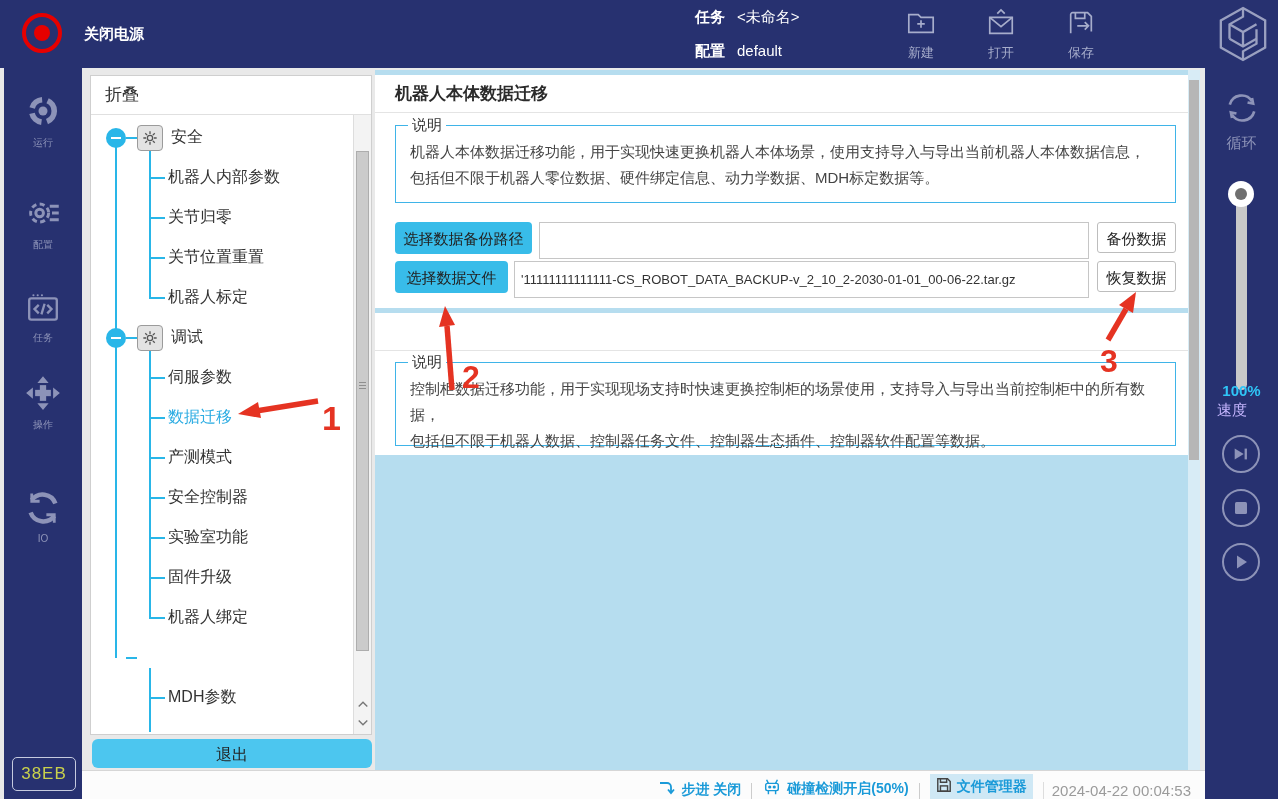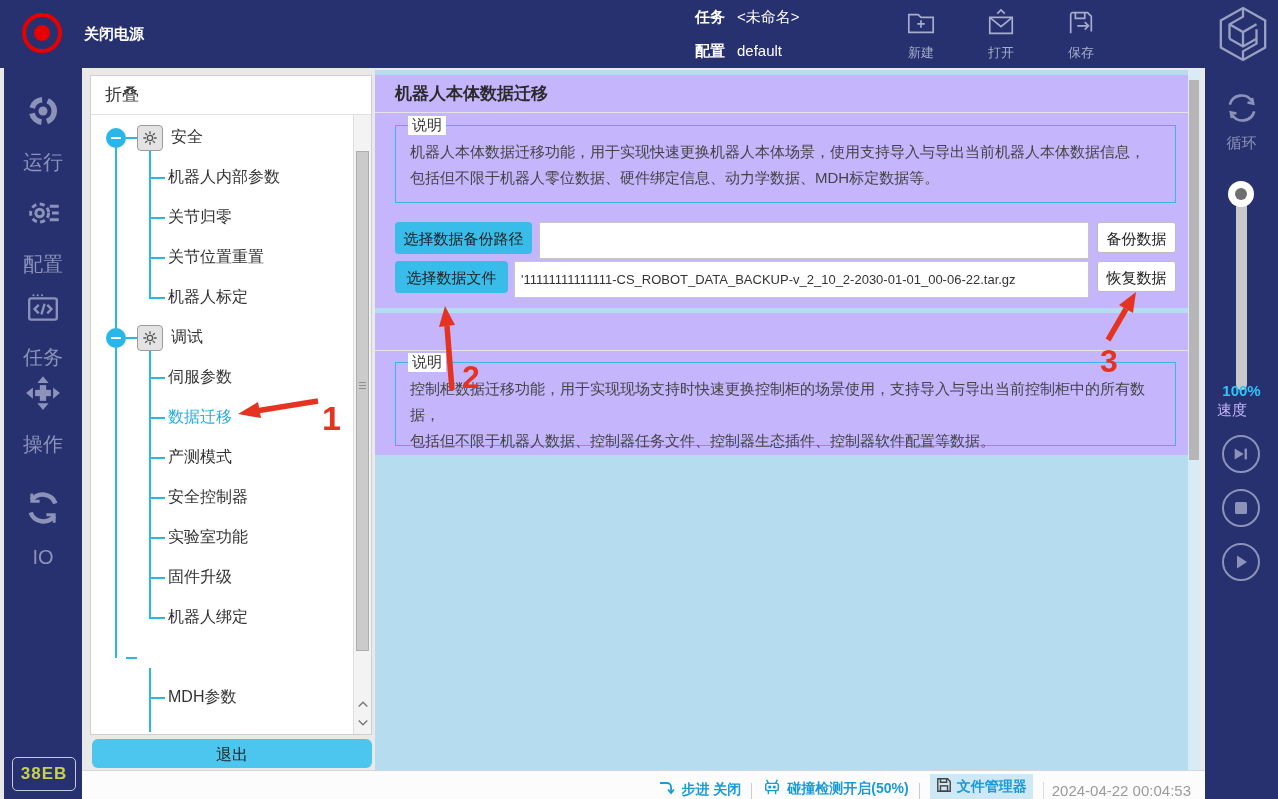--- a/index.html
+++ b/index.html
@@ -12,23 +12,23 @@
              box-sizing:border-box;display:flex;align-items:center;justify-content:center;background:#273170}
   .power-btn i{width:16px;height:16px;border-radius:50%;background:#e60000}
   .power-label{left:84px;top:25px;color:#fff;font-weight:bold;font-size:15px}
   .tb-kv{color:#fff;font-size:15px;display:flex;gap:12px}
   .tb-kv b{font-weight:bold}
   .tb-action{width:72px;text-align:center;color:#a7adcb}
   .tb-action .lbl{font-size:13px;margin-top:2px}
   
   .lsb{left:4px;top:68px;width:78px;height:731px;background:#273170}
   .lsb-item{position:absolute;left:0;width:78px;text-align:center;color:#8d93b8}
-  .lsb-item .lbl{font-size:20px;margin-top:16px}
+  .lsb-item .lbl{font-size:10px;margin-top:3px}
   .code-badge{left:8px;top:689px;width:62px;height:32px;line-height:32px;border:1px solid #c5cadf;
-              border-radius:5px;color:#c9d14c;font-weight:bold;font-size:17px;text-align:center;letter-spacing:1px}
+              border-radius:5px;color:#c9d14c;font-weight:normal;font-size:17px;text-align:center;letter-spacing:1px}
   
   .tree{left:90px;top:75px;width:282px;height:660px;background:#fff;border:1px solid #cfcfcf;box-sizing:border-box}
   .tree-h{height:38px;line-height:38px;padding-left:14px;font-size:17px;color:#333;border-bottom:1px solid #e0e0e0}
   .tree-body{position:absolute;left:0;top:39px;width:262px;height:619px;overflow:hidden}
   .trow{position:absolute;height:40px;left:0;width:100%}
   .tminus{position:absolute;left:15px;top:10px;width:20px;height:20px;border-radius:50%;background:#29b6e8}
   .tminus::after{content:"";position:absolute;left:5px;top:9px;width:10px;height:2px;background:#fff}
   .tgear{position:absolute;left:46px;top:7px;width:26px;height:26px;background:#e3e3e3;border:1px solid #9b9b9b;
          border-radius:4px;box-sizing:border-box;display:flex;align-items:center;justify-content:center;color:#555}
   .tglabel{position:absolute;left:80px;top:9px;font-size:16px;color:#333}
@@ -38,21 +38,21 @@
   .hl{position:absolute;height:2px;background:#29b6e8}
   .tsb{position:absolute;right:0;top:39px;width:18px;height:619px;background:#f3f3f3;border-left:1px solid #ddd;box-sizing:border-box}
   .tsb-thumb{position:absolute;left:2px;top:36px;width:13px;height:500px;background:#cbcbcb;border:1px solid #adadad;box-sizing:border-box}
   .tsb-grip{position:absolute;left:2px;top:230px;width:7px;height:9px;
             background:repeating-linear-gradient(#8f8f8f 0 1px,transparent 1px 3px)}
   .tsb-btn{position:absolute;left:2px;width:14px;height:16px;display:flex;align-items:center;justify-content:center;color:#777}
   .exit-btn{left:92px;top:739px;width:280px;height:29px;background:#4cc6ef;border-radius:6px;text-align:center;
             line-height:29px;font-size:16px;color:#222}
   
   .main-bg{left:375px;top:70px;width:813px;height:700px;background:#b6ddef}
-  .card{background:#c4b5fd;position:absolute}
+  .card{background:#ffffff;position:absolute}
   .card1{left:375px;top:75px;width:813px;height:233px}
   .card2{left:375px;top:313px;width:813px;height:142px}
   .sec-hd{position:absolute;left:0;top:0;width:100%;height:38px;border-bottom:1px solid #e4e4e4;box-sizing:border-box}
   .sec-title{position:absolute;left:20px;top:0;height:38px;line-height:38px;font-size:17px;font-weight:bold;color:#2b2b2b}
   .note{position:absolute;border:1px solid #3fb4e8;box-sizing:border-box}
   .note-lg{position:absolute;top:-10px;left:12px;background:#fff;padding:0 4px;font-size:15px;color:#333}
   .note-tx{padding:13px 14px 0 14px;font-size:15px;color:#444;line-height:26px}
   .cbtn{position:absolute;background:#38bce9;border-radius:4px;color:#222;font-size:15px;text-align:center;
         line-height:32px;height:32px;border:none;font-family:inherit;cursor:pointer}
   .inp{position:absolute;height:37px;border:1px solid #c6c6c6;background:#fff;font-size:13px;color:#333;

